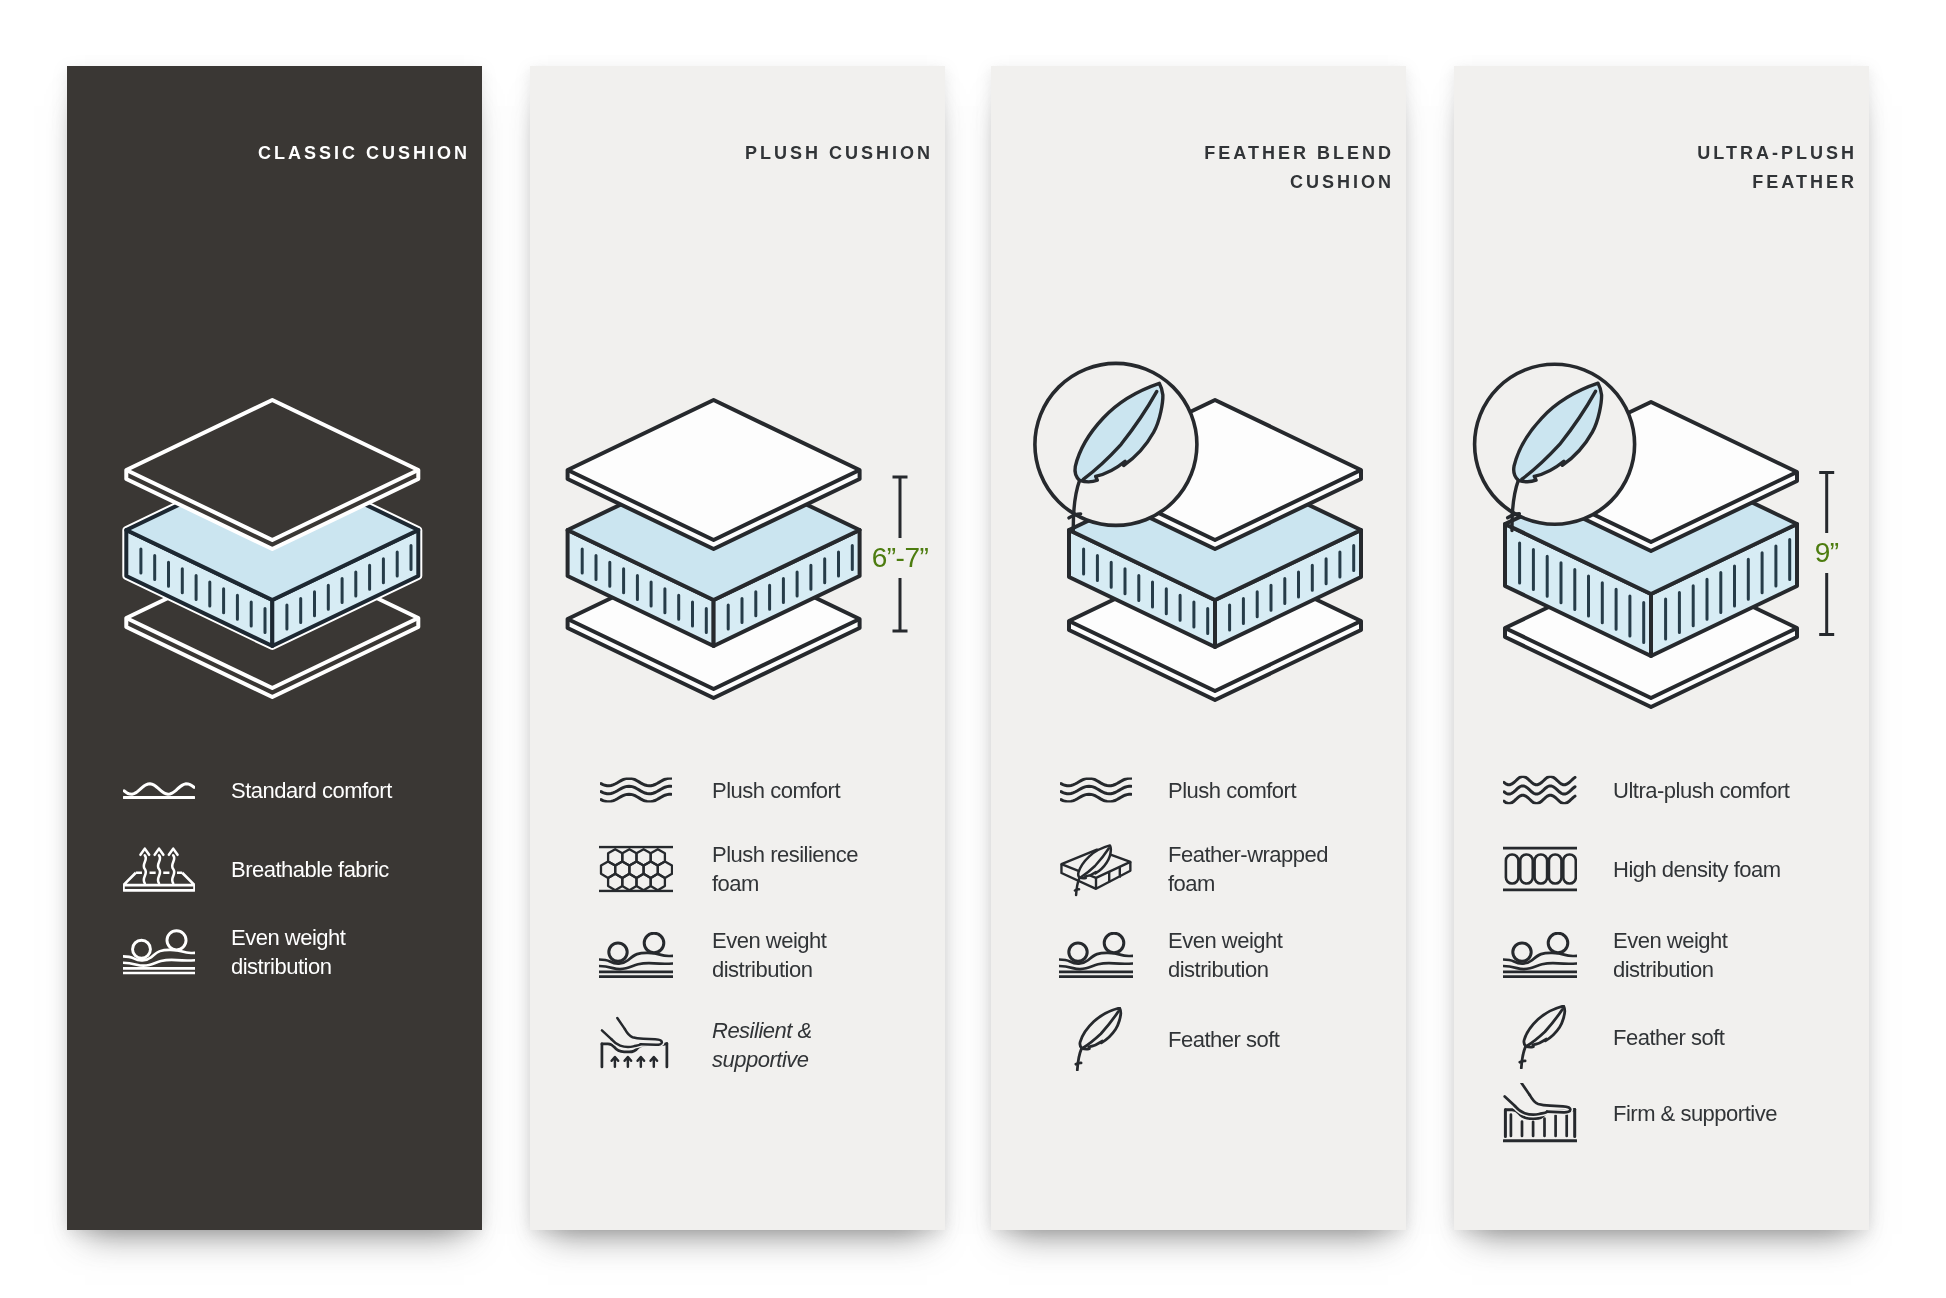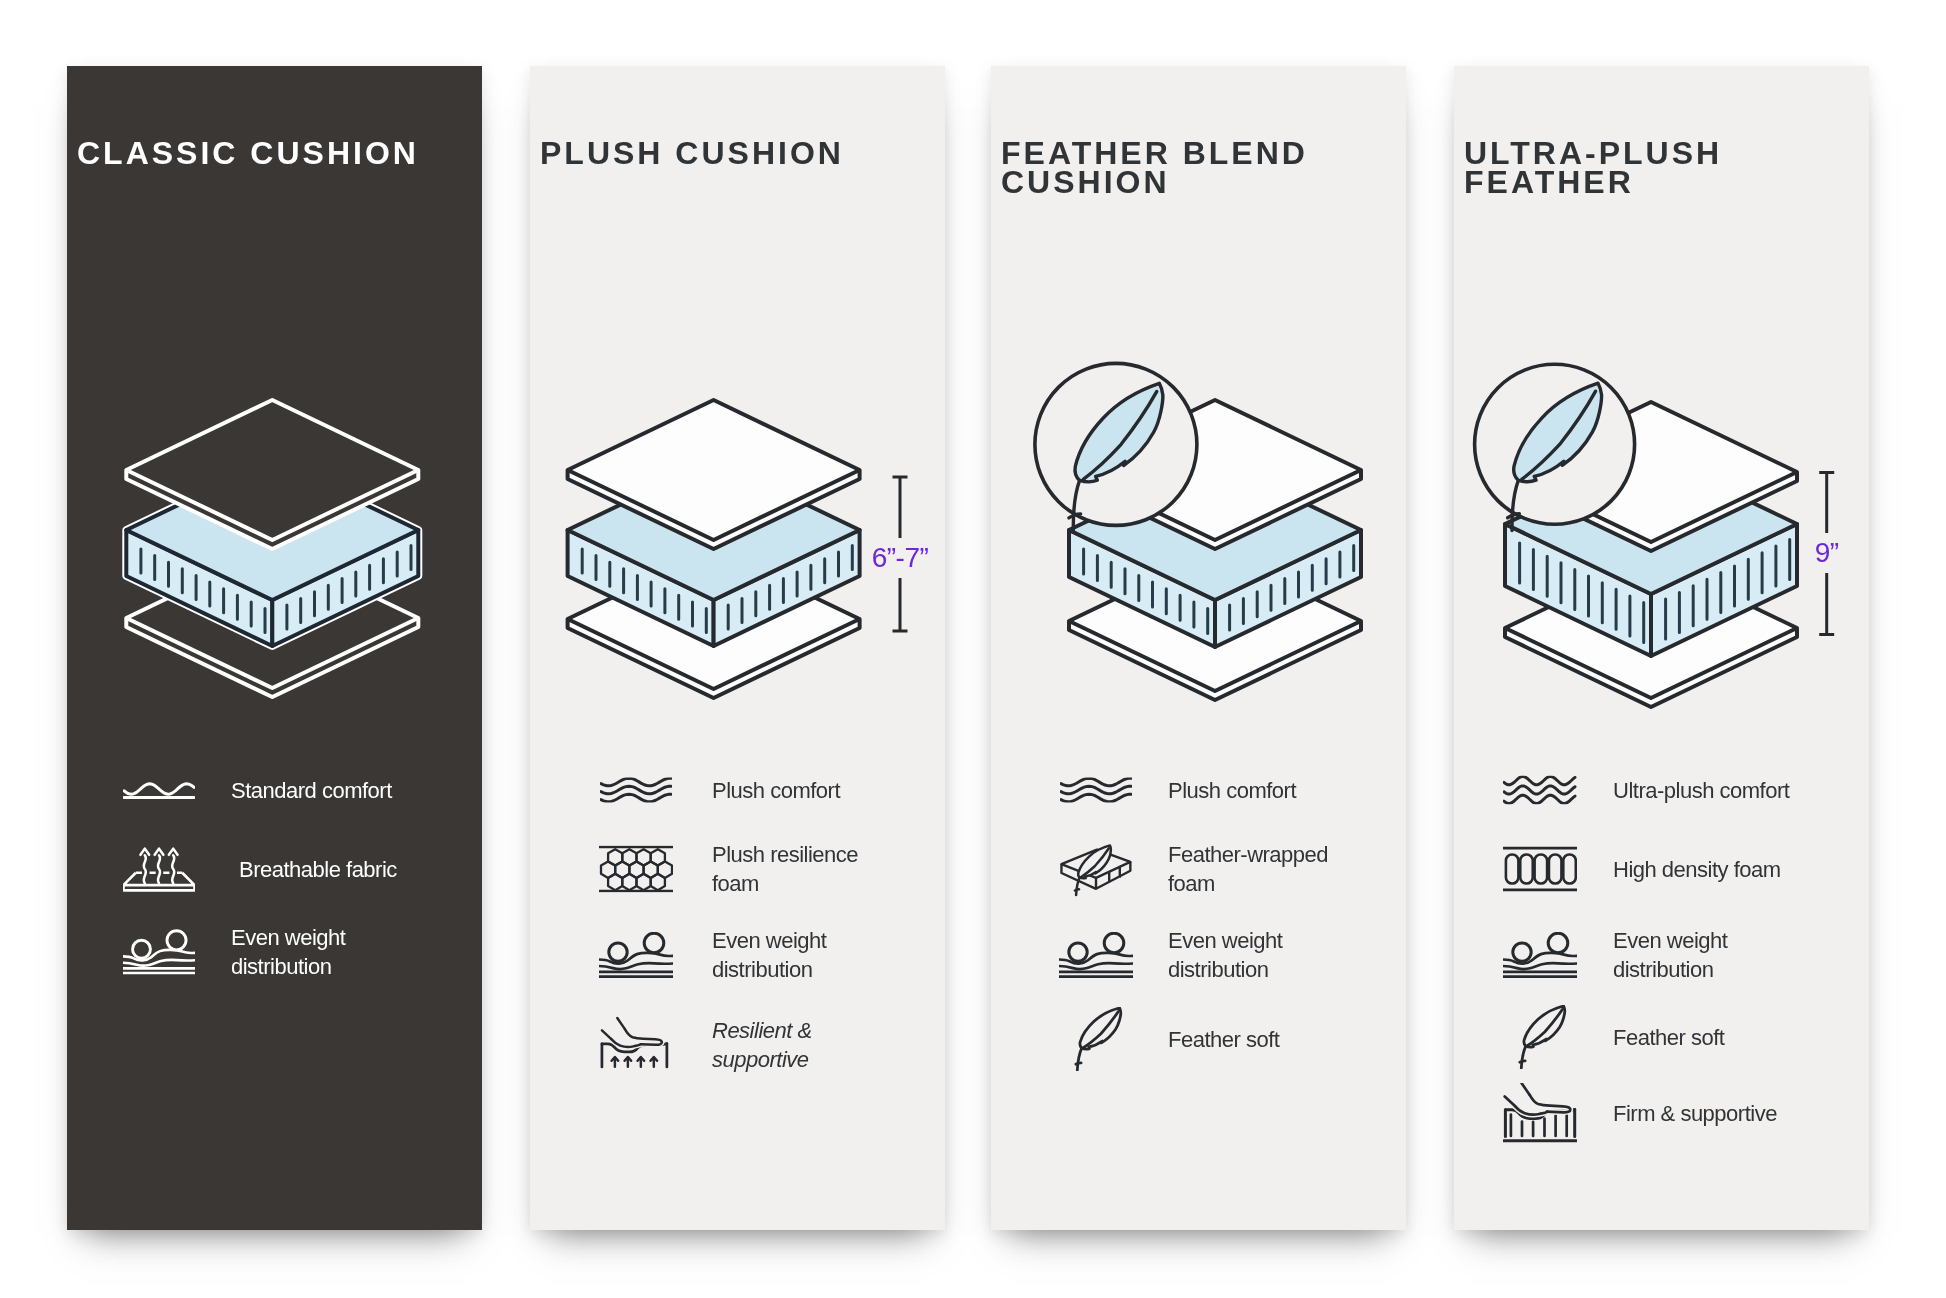--- a/index.html
+++ b/index.html
@@ -4,29 +4,29 @@
 <style>
   * { margin:0; padding:0; box-sizing:border-box; }
   html,body { width:1946px; height:1298px; }
   body { background:#ffffff; font-family:"Liberation Sans","DejaVu Sans",sans-serif;
          position:relative; overflow:hidden; }
   .board { position:absolute; inset:0; }
   .panel { position:absolute; top:66px; width:415px; height:1164px;
            box-shadow: 0 22px 34px -18px rgba(60,60,60,.6), 0 4px 14px rgba(120,120,120,.18); }
   .panel.dark  { background:#3a3734; color:#ffffff; --icon-bg:#3a3734; }
   .panel.light { background:#f1f0ee; color:#313437; --icon-bg:#f1f0ee; }
-  .title { position:absolute; top:73px; left:10px; right:22px; text-align:left;
-           font-size:32px; line-height:29px; font-weight:bold; letter-spacing:3px;
+  .title { position:absolute; top:73px; left:10px; right:12px; text-align:right;
+           font-size:18px; line-height:29px; font-weight:bold; letter-spacing:3px;
            white-space:pre-line; }
   .desc { position:absolute; top:137px; left:20px; right:20px; text-align:center;
           font-size:28px; line-height:31.6px; letter-spacing:-1.5px; white-space:pre-line; }
   .desc.low { top:157px; }
   .illus { position:absolute; left:0; top:294px; width:415px; height:380px; }
   .dimlabel { position:absolute; transform:translate(-50%,-50%); font-size:28px;
-              letter-spacing:-0.5px; color:#6d28d9; white-space:nowrap; }
+              letter-spacing:-0.5px; color:#4d7c0f; white-space:nowrap; }
   .features { position:absolute; inset:0; }
   .feature { position:absolute; left:0; right:0; height:0; }
   .ficon { position:absolute; top:0; transform:translateY(-50%);
            display:flex; justify-content:center; align-items:center;
            color:currentColor; }
   .panel.light .ficon { color:#26292d; }
   .flabel { position:absolute; top:0; transform:translateY(-50%);
             font-size:22px; line-height:29px; letter-spacing:-0.5px;
             white-space:pre; }
 </style>
@@ -166,21 +166,21 @@
             </svg>
         </span>
         <span class="flabel" style="left:164px;">Standard comfort</span>
       </div>
       <div class="feature" style="top:803px;">
         <span class="ficon" style="left:56px;width:72px;">
           <svg width="76" height="48" aria-hidden="true">
               <use href="#i-breathable"></use>
             </svg>
         </span>
-        <span class="flabel" style="left:164px;margin-left:8px;">Breathable fabric</span>
+        <span class="flabel" style="left:164px;">Breathable fabric</span>
       </div>
       <div class="feature" style="top:886px;">
         <span class="ficon" style="left:56px;width:72px;">
           <svg width="74" height="46" aria-hidden="true">
               <use href="#i-even-weight"></use>
             </svg>
         </span>
         <span class="flabel" style="left:164px;">Even weight
 distribution</span>
       </div>

